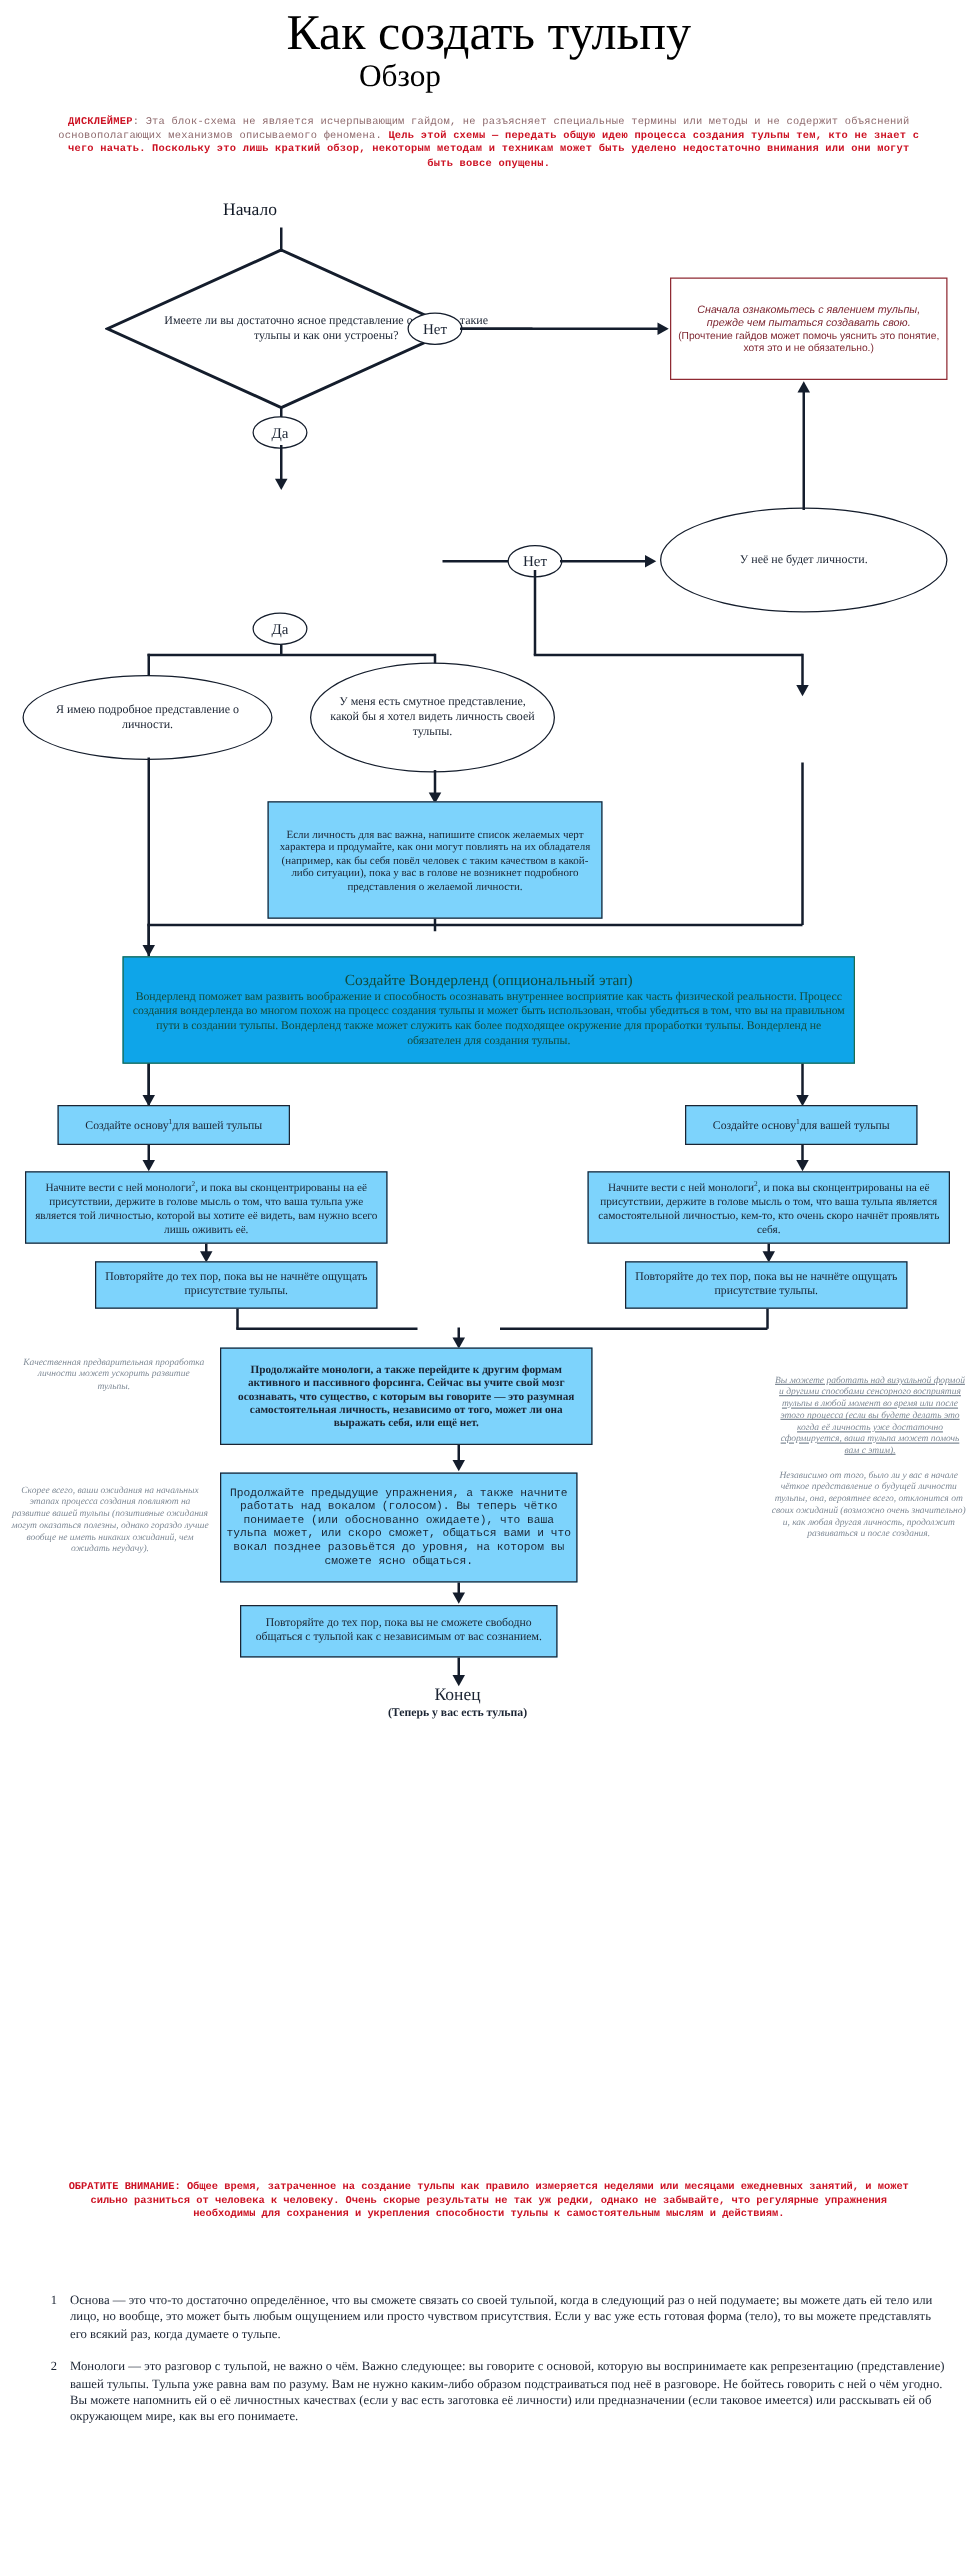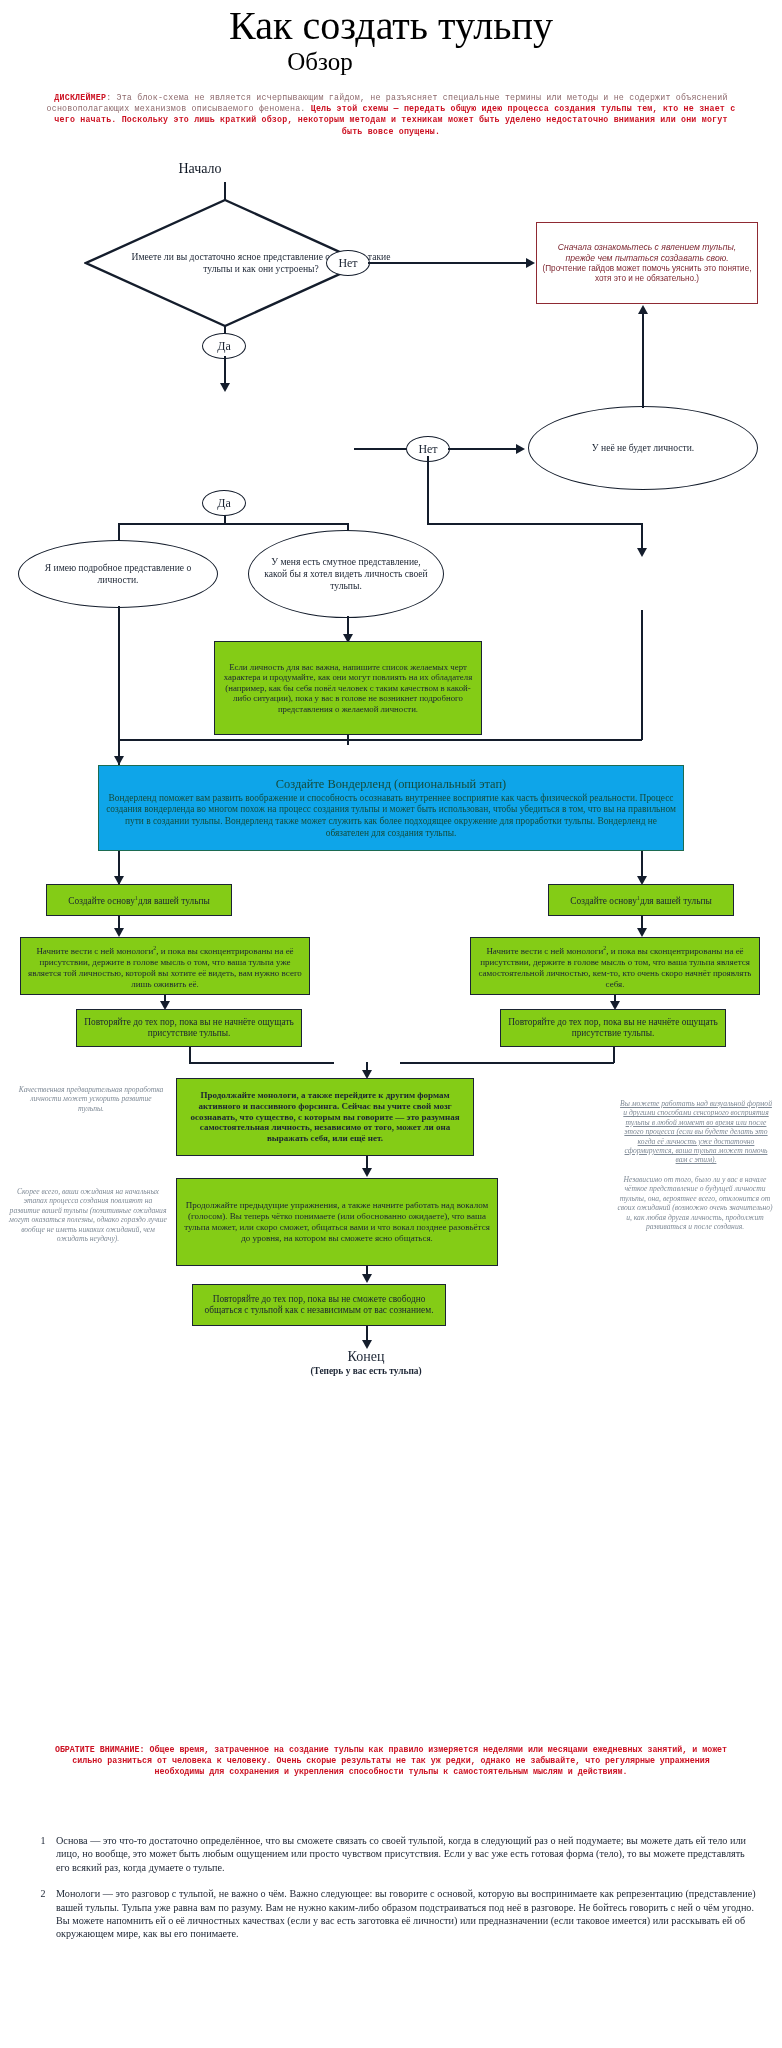--- a/index.html
+++ b/index.html
@@ -33,21 +33,21 @@
     font-family:"Liberation Mono", monospace;
     color:#b4434b;letter-spacing:.2px;
   }
   .disclaimer b{color:#cc1122;font-weight:bold;}
   .disclaimer .plain{color:#8e6a6d;}
 
   
   .node{position:absolute;box-sizing:border-box;}
 
   .boxed{
-    border:1.4px solid #1b2433;background:#84cc16;
+    border:1.4px solid #1b2433;background:#7dd3fc;
     display:flex;align-items:center;justify-content:center;text-align:center;
     font-size:9.4px;line-height:11.4px;padding:2px 4px;box-sizing:border-box;
   }
   .oval{
     border:1.6px solid #141d2c;border-radius:50%;background:#fff;
     display:flex;align-items:center;justify-content:center;text-align:center;
     font-size:9.6px;line-height:12px;padding:4px 10px;box-sizing:border-box;
   }
   .pill{
     border:1.4px solid #141d2c;border-radius:50%;background:#fff;
@@ -247,21 +247,21 @@
   <div class="ln vln" style="left:613px;top:1047px;height:16px;"></div>
   <div class="ln hln" style="left:400px;top:1062px;width:214px;"></div>
   <div class="ln vln" style="left:366px;top:1062px;height:12px;"></div>
   <div class="arrow-d" style="left:362px;top:1070px;"></div>
 
   <div class="boxed node" style="left:176px;top:1078px;width:298px;height:78px;font-size:9px;line-height:10.8px;font-weight:bold;">Продолжайте монологи, а также перейдите к другим формам активного и пассивного форсинга. Сейчас вы учите свой мозг осознавать, что существо, с которым вы говорите — это разумная самостоятельная личность, независимо от того, может ли она выражать себя, или ещё нет.</div>
 
   <div class="ln vln" style="left:366px;top:1156px;height:16px;"></div>
   <div class="arrow-d" style="left:362px;top:1168px;"></div>
 
-  <div class="boxed node" style="left:176px;top:1178px;width:322px;height:88px;font-size:9px;line-height:10.8px;">Продолжайте предыдущие упражнения, а также начните работать над вокалом (голосом). Вы теперь чётко понимаете (или обоснованно ожидаете), что ваша тульпа может, или скоро сможет, общаться вами и что вокал позднее разовьётся до уровня, на котором вы сможете ясно общаться.</div>
+  <div class="boxed node" style="left:176px;top:1178px;width:286px;height:88px;font-size:9px;line-height:10.8px;font-family:Liberation Mono, monospace;">Продолжайте предыдущие упражнения, а также начните работать над вокалом (голосом). Вы теперь чётко понимаете (или обоснованно ожидаете), что ваша тульпа может, или скоро сможет, общаться вами и что вокал позднее разовьётся до уровня, на котором вы сможете ясно общаться.</div>
 
   <div class="ln vln" style="left:366px;top:1266px;height:12px;"></div>
   <div class="arrow-d" style="left:362px;top:1274px;"></div>
 
   <div class="boxed node" style="left:192px;top:1284px;width:254px;height:42px;">Повторяйте до тех пор, пока вы не сможете свободно общаться с тульпой как с независимым от вас сознанием.</div>
 
   <div class="ln vln" style="left:366px;top:1326px;height:18px;"></div>
   <div class="arrow-d" style="left:362px;top:1340px;"></div>
 
   <div class="endlabel" style="left:266px;top:1348px;width:200px;">

